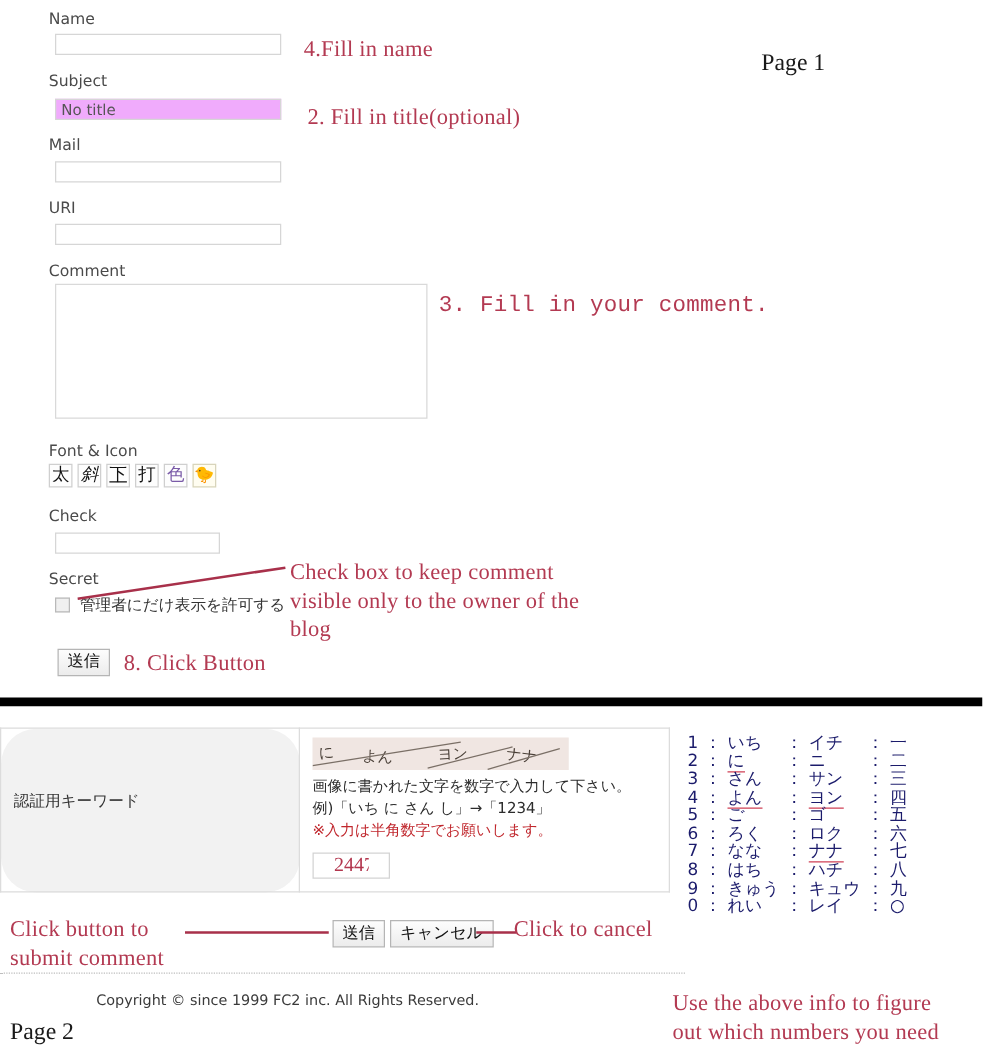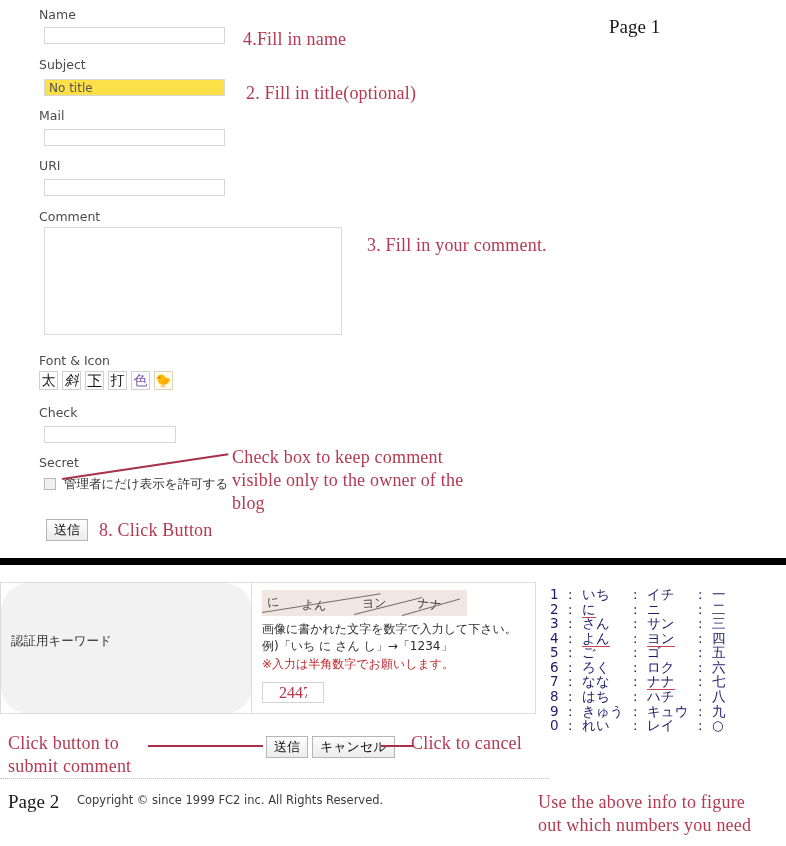--- a/index.html
+++ b/index.html
@@ -24,20 +24,21 @@
     font-family: "Liberation Serif", "DejaVu Serif", serif;
     font-size: 18px;
     line-height: 1.28;
     white-space: pre-line;
     letter-spacing: .2px;
   }
   .pagelabel {
     font-family: "Liberation Serif", "DejaVu Serif", serif;
     font-size: 19px;
     color: #1a1a1a;
+    margin-top: 24px;
   }
 
   
   #page1 { position: absolute; left: 0; top: 0; width: 786px; height: 558px; }
 
   .field-label {
     font-size: 12.5px;
     color: #4a4a4a;
     font-family: "DejaVu Sans", "Liberation Sans", sans-serif;
   }
@@ -45,21 +46,21 @@
     box-sizing: border-box;
     border: 1px solid #d6d6d6;
     background: #ffffff;
     height: 17px;
     font-size: 12px;
     color: #333;
     padding: 1px 4px;
     font-family: "DejaVu Sans", "Liberation Sans", sans-serif;
     outline: none;
   }
-  .txtbox.filled { background: #fde047; color: #555; }
+  .txtbox.filled { background: #f0abfc; color: #555; }
   .txtarea {
     box-sizing: border-box;
     border: 1px solid #d9d9d9;
     background: #fff;
     resize: none;
     outline: none;
     font-size: 12px;
     font-family: "DejaVu Sans", "Liberation Sans", sans-serif;
   }
 
@@ -127,21 +128,21 @@
   #captcha-table {
     position: absolute;
     left: 0; top: 17px;
     width: 536px;
     border-collapse: collapse;
   }
   #captcha-table td { vertical-align: top; border: 1px solid #dcdcdc; }
   #captcha-label-cell {
     width: 218px;
     background: #f2f2f2;
-    padding: 8px 22px 40px 10px;
+    padding: 8px 10px 40px 10px;
     border-left: none;
     border-radius: 28px;
   }
   #captcha-body-cell { background: #ffffff; padding: 7px 8px 10px 10px; }
   .captcha-label-jp { font-size: 12.5px; color: #333; margin-top: 42px; }
 
   
   #captcha-image {
     position: relative;
     width: 205px; height: 26px;
@@ -223,21 +224,21 @@
 
   <div class="field-label abs" style="left:39px; top:108px;">Mail</div>
   <input class="txtbox abs" style="left: 44px; top: 129px; width: 181px;" value="">
 
   <div class="field-label abs" style="left:39px; top:158px;">URI</div>
   <input class="txtbox abs" style="left: 44px; top: 179px; width: 181px;" value="">
 
   <div class="field-label abs" style="left:39px; top:209px;">Comment</div>
   <textarea class="txtarea abs" style="left: 44px; top: 227px; width: 298px; height: 108px;" placeholder=""></textarea>
 
-  <div class="annot abs" style="left:367px; top:234px;">3. Fill in your comment.</div>
+  <div class="annot abs" style="left:351px; top:234px;font-family:Liberation Mono, monospace;">3. Fill in your comment.</div>
 
   <div class="field-label abs" style="left:39px; top:353px;">Font &amp; Icon</div>
   <div id="fonticon-bar" class="abs" style="left:39px; top:371px;">
     <div class="fi-btn">太</div>
     <div class="fi-btn italicish">斜</div>
     <div class="fi-btn underlineish">下</div>
     <div class="fi-btn">打</div>
     <div class="fi-btn colorish">色</div>
     <div class="fi-btn emoji">🐤</div>
   </div>

